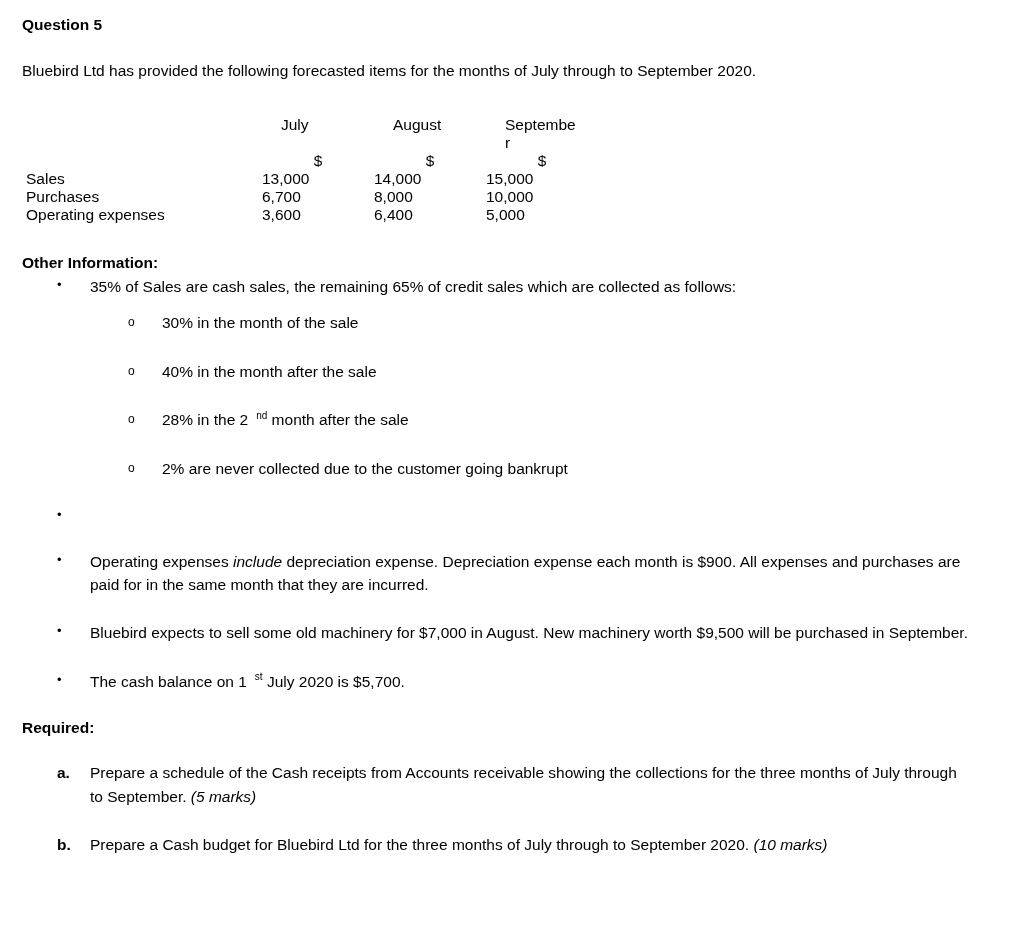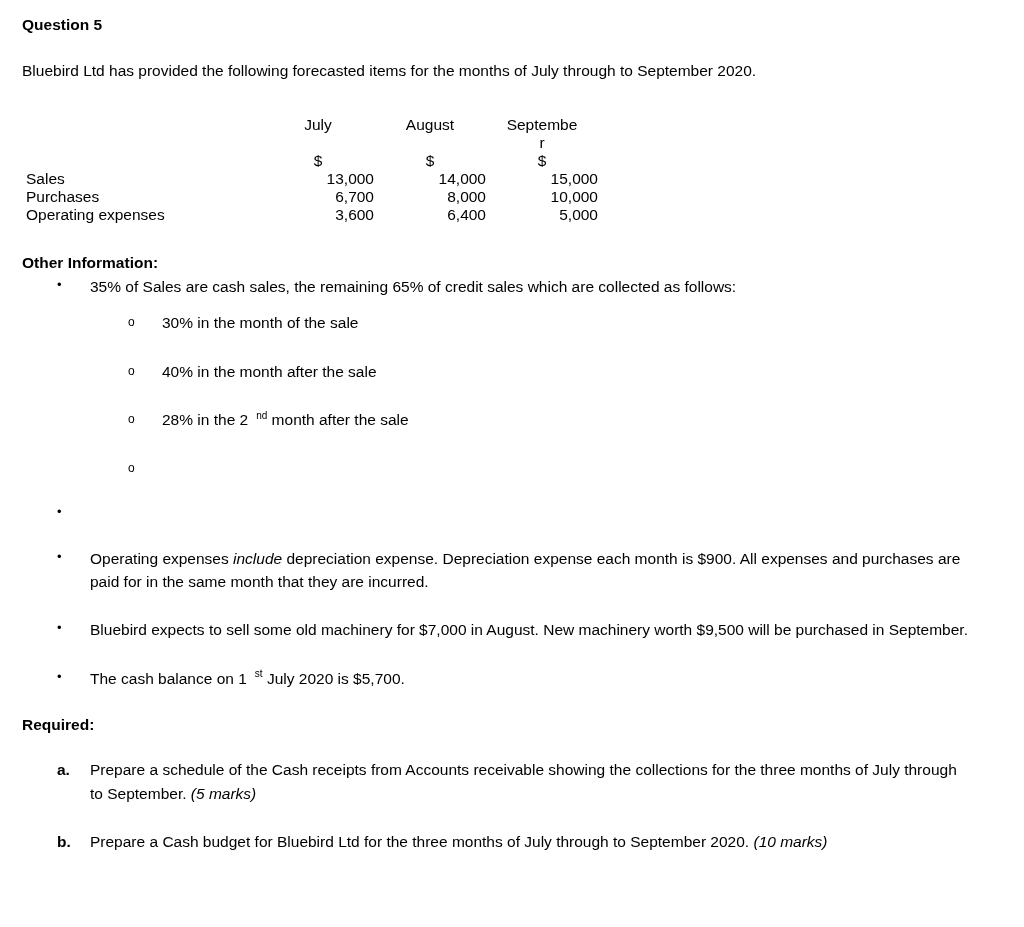--- a/index.html
+++ b/index.html
@@ -32,24 +32,24 @@
     vertical-align: top;
     font-weight: normal;
   }
   .col-label { width: 236px; text-align: left; }
   .col-num { width: 112px; }
   th.month { font-weight: bold; text-align: center; padding-bottom: 14px; }
   th.month .wrapbox {
     display: inline-block;
     width: 74px;
     word-break: break-all;
-    text-align: center;
+    text-align: left;
   }
   td.dollar { text-align: center; padding-bottom: 18px; }
-  td.num { text-align: right; padding-right: 26px; padding-bottom: 21px; }
+  td.num { padding-right: 26px; padding-bottom: 21px; }
   td.rowlabel { padding-bottom: 21px; padding-left: 4px; }
 
   .section-heading { font-weight: bold; margin-bottom: 4px; }
 
   .bullet-row {
     display: flex;
     margin-bottom: 18px;
     padding-right: 18px;
     line-height: 1.45;
   }
@@ -144,20 +144,21 @@
     <span>40% in the month after the sale</span>
   </div>
 
   <div class="bullet-row sub-row">
     <span class="marker">o</span>
     <span><span>28% in the 2</span><sup>nd</sup><span> month after the sale</span></span>
   </div>
 
   <div class="bullet-row sub-row">
     <span class="marker">o</span>
+    <span>2% are never collected due to the customer going bankrupt</span>
   </div>
 
   <div class="bullet-row" style="margin-bottom:26px;">
     <span class="marker bullet-glyph">•</span>
   </div>
 
   <div class="bullet-row" style="margin-bottom:26px;">
     <span class="marker bullet-glyph">•</span>
     <span><span>Operating expenses </span><span class="it">include</span><span> depreciation expense. Depreciation expense each month is $900. All expenses and purchases are paid for in the same month that they are incurred.</span></span>
   </div>

